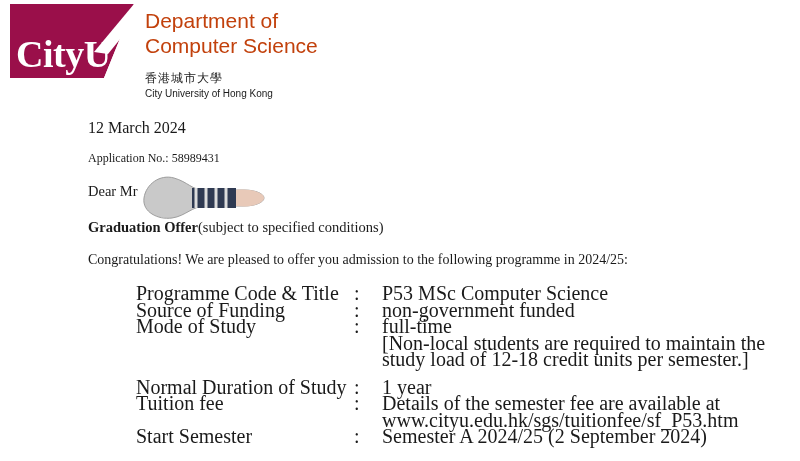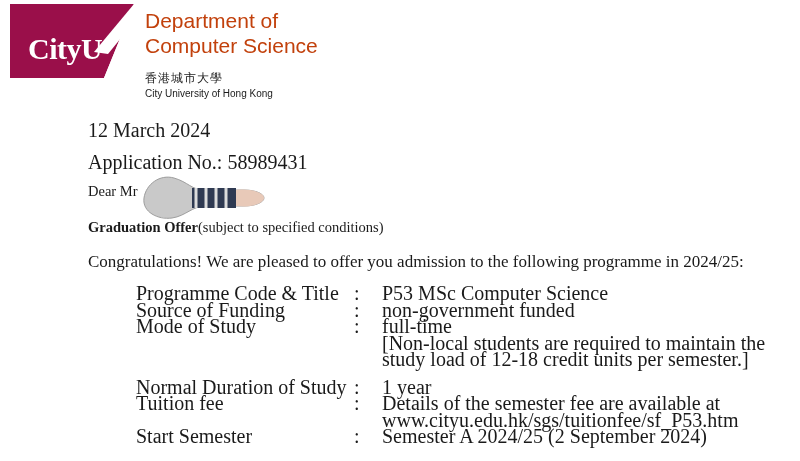--- a/index.html
+++ b/index.html
@@ -33,24 +33,24 @@
   }
   .logo-shape {
     position: absolute;
     left: 0;
     top: 0;
     width: 128px;
     height: 78px;
   }
   .logo-text {
     position: absolute;
-    left: 20px;
+    left: 8px;
     top: 30px;
     font-family: "Liberation Serif", serif;
-    font-size: 30px;
+    font-size: 38px;
     font-weight: bold;
     color: #ffffff;
     letter-spacing: -0.5px;
   }
   .dept-title {
     position: absolute;
     left: 145px;
     top: 8px;
     font-family: "Liberation Sans", sans-serif;
     font-size: 21px;
@@ -75,48 +75,48 @@
     font-family: "Liberation Sans", sans-serif;
     font-size: 10px;
     color: #1a1a1a;
   }
 
   
   .date {
     position: absolute;
     left: 88px;
     top: 119px;
-    font-size: 20px;
+    font-size: 16px;
   }
   .appno {
     position: absolute;
     left: 88px;
     top: 151px;
-    font-size: 20px;
+    font-size: 12px;
   }
   .salutation {
     position: absolute;
     left: 88px;
     top: 183px;
     font-size: 14.5px;
   }
   .offer-line {
     position: absolute;
     left: 88px;
     top: 219px;
     font-size: 14.5px;
   }
   .offer-line .bold {
     font-weight: bold;
   }
   .congrats {
     position: absolute;
     left: 88px;
     top: 252px;
-    font-size: 17px;
+    font-size: 14px;
   }
 
   
   .details {
     position: absolute;
     left: 136px;
     top: 285px;
     width: 640px;
     font-size: 20px;
     border-collapse: collapse;

